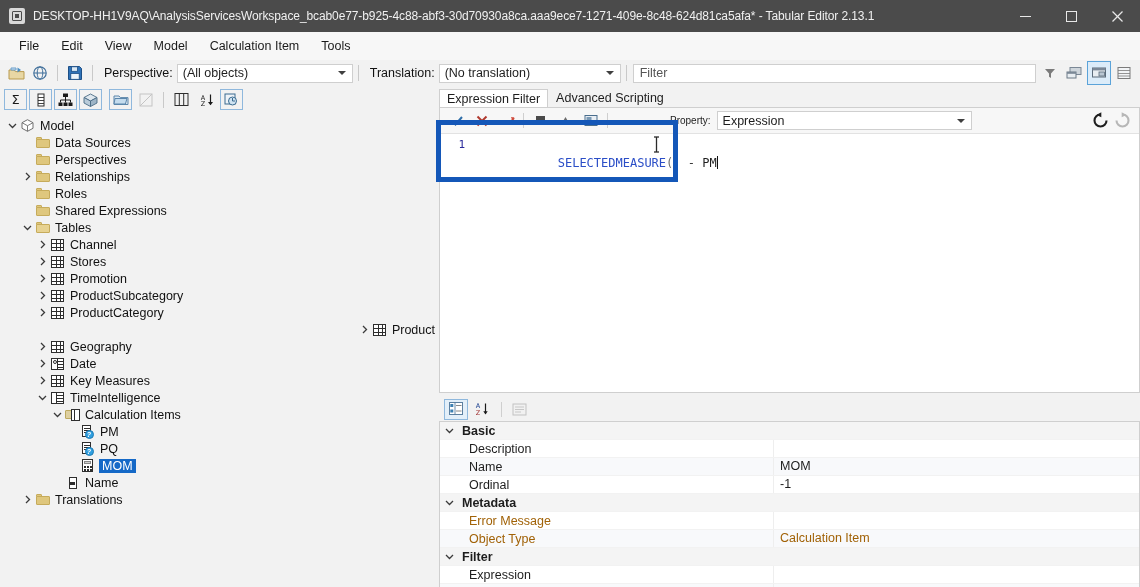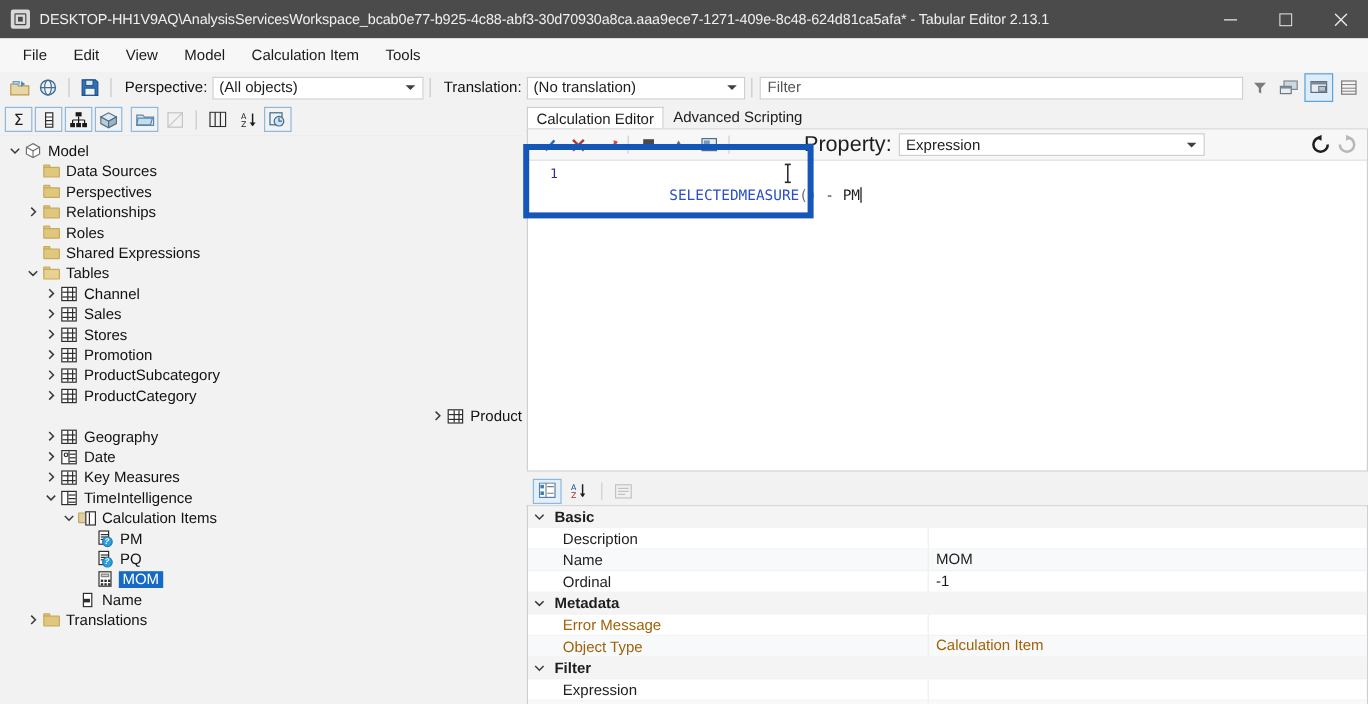--- a/index.html
+++ b/index.html
@@ -301,21 +301,21 @@
     border-bottom: 1px solid #e2e2e2;
     display: flex; align-items: center;
     box-sizing: border-box;
   }
   .et-icon {
     width: 23px; height: 22px;
     display: flex; align-items: center; justify-content: center;
     margin: 0 1px;
   }
   .et-sep { width:1px; height:15px; background:#cfcfcf; margin: 0 4px; }
-  .prop-label { font-size: 18px; margin-left: 8px; margin-right: 6px; white-space: nowrap;}
+  .prop-label { font-size: 10px; margin-left: 8px; margin-right: 6px; white-space: nowrap;}
   .prop-combo {
     width: 255px; height: 19px;
     background: #fff; border: 1px solid #cfcfcf;
     display: flex; align-items: center;
     padding-left: 5px; font-size: 12.5px;
     position: relative; box-sizing: border-box;
   }
   .prop-combo .caret {
     position: absolute; right: 6px; top: 50%; margin-top: -2px;
     width:0;height:0;border-left:4px solid transparent;border-right:4px solid transparent;
@@ -718,131 +718,117 @@
             <svg width="9" height="9" viewBox="0 0 9 9">
               <path d="M3 1 L6.5 4.5 L3 8" fill="none" stroke="#3b3b3b" stroke-width="1.3"></path>
             </svg>
           </span>
           <span class="node-icon">
             <span class="ico-table">
               <i></i>
               <i class="b2"></i>
             </span>
           </span>
-          <span class="node-label">Sales</span>
+          <span class="node-label">Stores</span>
         </div>
         <div class="tree-row" style="padding-left: 36px;">
           <span class="expander">
             <svg width="9" height="9" viewBox="0 0 9 9">
               <path d="M3 1 L6.5 4.5 L3 8" fill="none" stroke="#3b3b3b" stroke-width="1.3"></path>
             </svg>
           </span>
           <span class="node-icon">
             <span class="ico-table">
               <i></i>
               <i class="b2"></i>
             </span>
           </span>
-          <span class="node-label">Stores</span>
+          <span class="node-label">Promotion</span>
         </div>
         <div class="tree-row" style="padding-left: 36px;">
           <span class="expander">
             <svg width="9" height="9" viewBox="0 0 9 9">
               <path d="M3 1 L6.5 4.5 L3 8" fill="none" stroke="#3b3b3b" stroke-width="1.3"></path>
             </svg>
           </span>
           <span class="node-icon">
             <span class="ico-table">
               <i></i>
               <i class="b2"></i>
             </span>
           </span>
-          <span class="node-label">Promotion</span>
+          <span class="node-label">ProductSubcategory</span>
         </div>
         <div class="tree-row" style="padding-left: 36px;">
           <span class="expander">
             <svg width="9" height="9" viewBox="0 0 9 9">
               <path d="M3 1 L6.5 4.5 L3 8" fill="none" stroke="#3b3b3b" stroke-width="1.3"></path>
             </svg>
           </span>
           <span class="node-icon">
             <span class="ico-table">
               <i></i>
               <i class="b2"></i>
             </span>
           </span>
-          <span class="node-label">ProductSubcategory</span>
-        </div>
-        <div class="tree-row" style="padding-left: 36px;">
+          <span class="node-label">ProductCategory</span>
+        </div>
+        <div class="tree-row" style="padding-left: 46px; justify-content: flex-end;">
           <span class="expander">
             <svg width="9" height="9" viewBox="0 0 9 9">
               <path d="M3 1 L6.5 4.5 L3 8" fill="none" stroke="#3b3b3b" stroke-width="1.3"></path>
             </svg>
           </span>
           <span class="node-icon">
             <span class="ico-table">
               <i></i>
               <i class="b2"></i>
             </span>
           </span>
-          <span class="node-label">ProductCategory</span>
-        </div>
-        <div class="tree-row" style="padding-left: 46px; justify-content: flex-end;">
+          <span class="node-label">Product</span>
+        </div>
+        <div class="tree-row" style="padding-left: 36px;">
           <span class="expander">
             <svg width="9" height="9" viewBox="0 0 9 9">
               <path d="M3 1 L6.5 4.5 L3 8" fill="none" stroke="#3b3b3b" stroke-width="1.3"></path>
             </svg>
           </span>
           <span class="node-icon">
             <span class="ico-table">
               <i></i>
               <i class="b2"></i>
             </span>
           </span>
-          <span class="node-label">Product</span>
+          <span class="node-label">Geography</span>
+        </div>
+        <div class="tree-row" style="padding-left: 36px;">
+          <span class="expander">
+            <svg width="9" height="9" viewBox="0 0 9 9">
+              <path d="M3 1 L6.5 4.5 L3 8" fill="none" stroke="#3b3b3b" stroke-width="1.3"></path>
+            </svg>
+          </span>
+          <span class="node-icon">
+            <span class="ico-datetable">
+              <i></i>
+            </span>
+          </span>
+          <span class="node-label">Date</span>
         </div>
         <div class="tree-row" style="padding-left: 36px;">
           <span class="expander">
             <svg width="9" height="9" viewBox="0 0 9 9">
               <path d="M3 1 L6.5 4.5 L3 8" fill="none" stroke="#3b3b3b" stroke-width="1.3"></path>
             </svg>
           </span>
           <span class="node-icon">
             <span class="ico-table">
               <i></i>
               <i class="b2"></i>
             </span>
           </span>
-          <span class="node-label">Geography</span>
-        </div>
-        <div class="tree-row" style="padding-left: 36px;">
-          <span class="expander">
-            <svg width="9" height="9" viewBox="0 0 9 9">
-              <path d="M3 1 L6.5 4.5 L3 8" fill="none" stroke="#3b3b3b" stroke-width="1.3"></path>
-            </svg>
-          </span>
-          <span class="node-icon">
-            <span class="ico-datetable">
-              <i></i>
-            </span>
-          </span>
-          <span class="node-label">Date</span>
-        </div>
-        <div class="tree-row" style="padding-left: 36px;">
-          <span class="expander">
-            <svg width="9" height="9" viewBox="0 0 9 9">
-              <path d="M3 1 L6.5 4.5 L3 8" fill="none" stroke="#3b3b3b" stroke-width="1.3"></path>
-            </svg>
-          </span>
-          <span class="node-icon">
-            <span class="ico-table">
-              <i></i>
-              <i class="b2"></i>
-            </span>
-          </span>
           <span class="node-label">Key Measures</span>
         </div>
         <div class="tree-row" style="padding-left: 36px;">
           <span class="expander">
             <svg width="9" height="9" viewBox="0 0 9 9">
               <path d="M1 3 L4.5 6.5 L8 3" fill="none" stroke="#3b3b3b" stroke-width="1.3"></path>
             </svg>
           </span>
           <span class="node-icon">
             <span class="ico-calcgroup"></span>
@@ -912,21 +898,21 @@
           <span class="node-label">Translations</span>
         </div>
       </div>
   </div>
 
   <div class="vsplit"></div>
 
   <div class="rightpane">
 
     <div class="tabstrip">
-      <div class="tab active">Calculation Editor</div>
+      <div class="tab active">Expression Filter</div>
       <div class="tab">Advanced Scripting</div>
     </div>
 
     <div class="editor-card">
 
       <div class="editor-toolbar">
         <div style="width:4px"></div>
         <div class="et-icon">
           <svg width="14" height="14" viewBox="0 0 14 14">
               <path d="M2 7 L5.5 10.5 L12 3" fill="none" stroke="#2f6ea8" stroke-width="2"></path>

